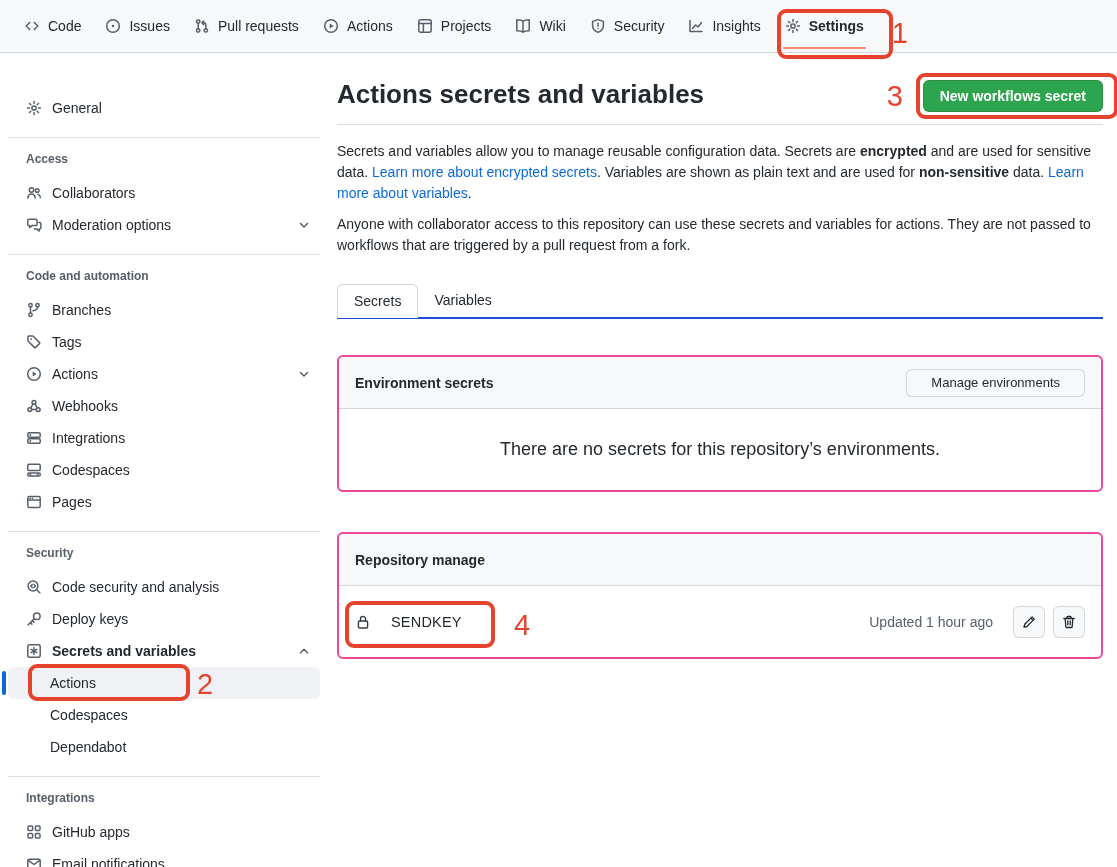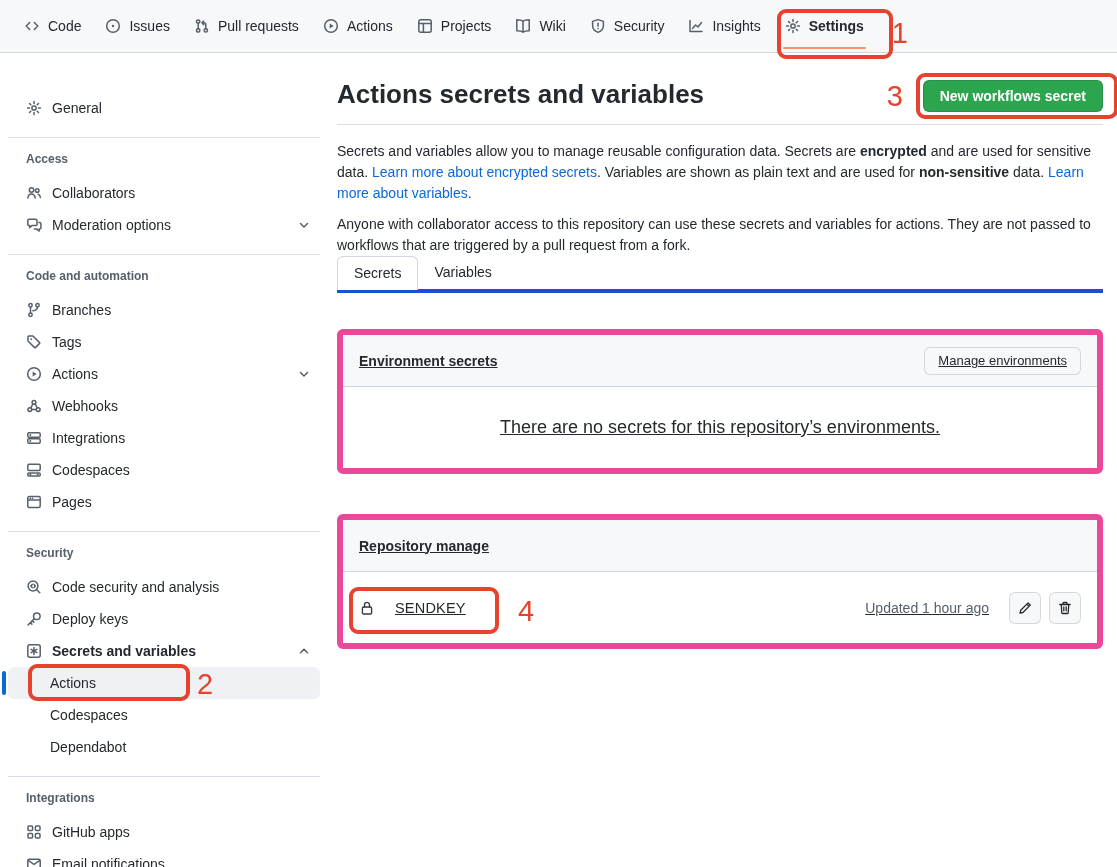--- a/index.html
+++ b/index.html
@@ -52,34 +52,34 @@
   .page-title { font-size:26px; font-weight:600; line-height:32px; }
   .btn-primary-wrap { position:relative; margin-top:2px; }
   .btn-primary { background:#2da44e; color:#ffffff; font-weight:700; font-size:14px;
     border:1px solid rgba(27,31,36,.15); border-radius:6px; height:32px;
     padding:0 16px; cursor:pointer; font-family:inherit; }
   .intro { margin-top:16px; font-size:14px; line-height:21px; }
   .intro p + p { margin-top:10px; }
   .intro a { color:#0969da; text-decoration:none; cursor:pointer; }
   .intro strong { font-weight:700; }
 
-  .tabnav { display:flex; border-bottom:4px solid #1d4ed8; }
+  .tabnav { margin-top:28px; display:flex; border-bottom:2px solid #1d4ed8; }
   .tab { padding:8px 16px; font-size:14px; cursor:pointer; margin-bottom:-1px; color:#24292f; }
   .tab.active { background:#ffffff; border:1px solid #d0d7de; border-bottom-color:#ffffff;
     border-radius:6px 6px 0 0; }
 
-  .panel { border:6px solid #ec4899; border-radius:6px; margin-top:36px;text-decoration:underline; }
+  .panel { border:2px solid #ec4899; border-radius:6px; margin-top:36px; }
   .panel + .panel { margin-top:40px; }
   .panel-header { background:#f6f8fa; border-bottom:1px solid #d0d7de;
     border-radius:6px 6px 0 0; min-height:52px; display:flex; align-items:center;
     justify-content:space-between; padding:10px 16px; }
   .panel-title { font-weight:700; font-size:14px; }
   .btn-secondary { background:#f6f8fa; color:#24292f; font-size:13px; font-weight:500;
     border:1px solid rgba(27,31,36,.15); border-radius:6px; height:28px;
-    padding:0 13px; cursor:pointer; font-family:inherit; }
+    padding:0 24px; cursor:pointer; font-family:inherit; }
   .panel-empty { padding:30px 16px; text-align:center; font-size:18px; color:#24292f; }
 
   .secret-row { display:flex; align-items:center; padding:0 16px; height:71px; }
   .secret-name { display:flex; align-items:center; gap:20px; position:relative; }
   .secret-name .lk { color:#343b43; display:flex; }
   .secret-label { font-size:14.5px; letter-spacing:.2px; }
   .secret-right { margin-left:auto; display:flex; align-items:center; gap:8px; }
   .updated { color:#57606a; font-size:14px; margin-right:12px; }
   .icon-btn { width:32px; height:32px; display:flex; align-items:center; justify-content:center;
     background:#f6f8fa; border:1px solid rgba(27,31,36,.15); border-radius:6px; cursor:pointer;

